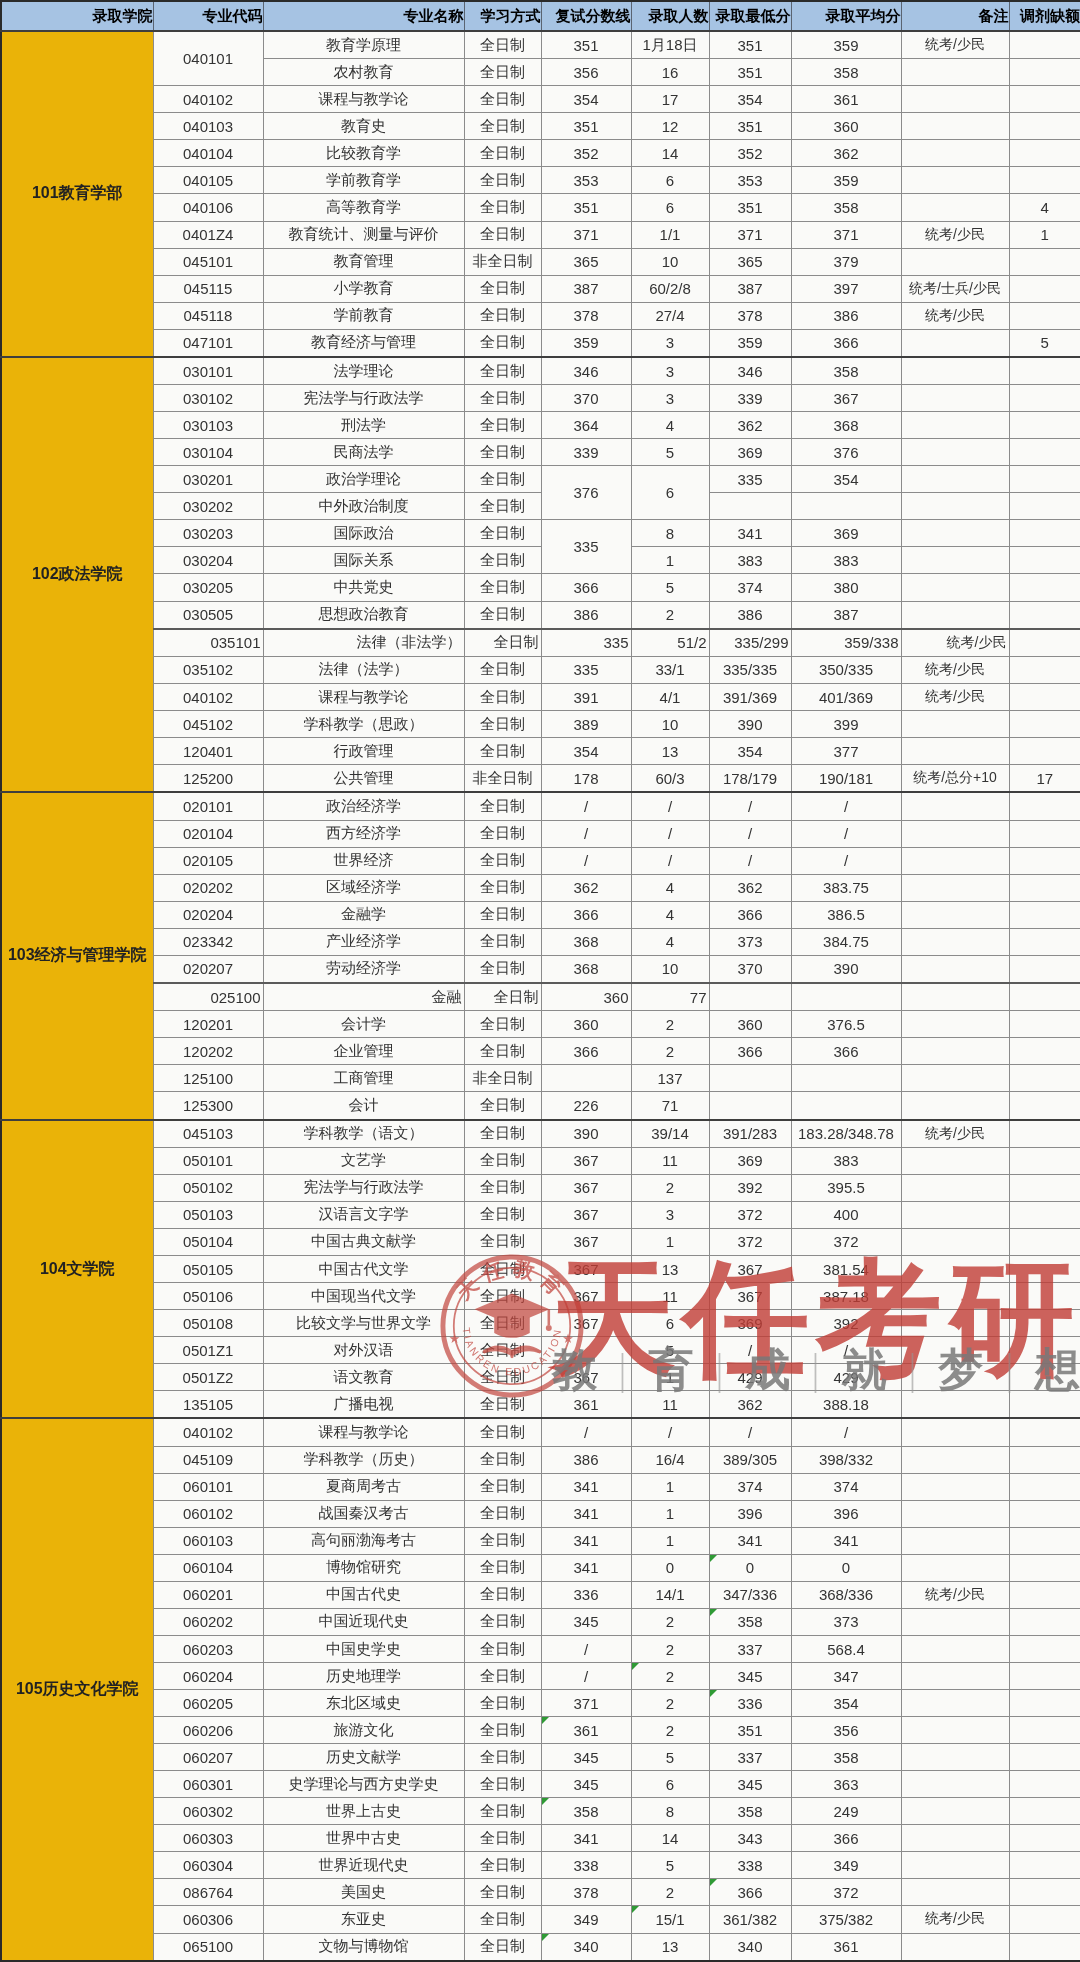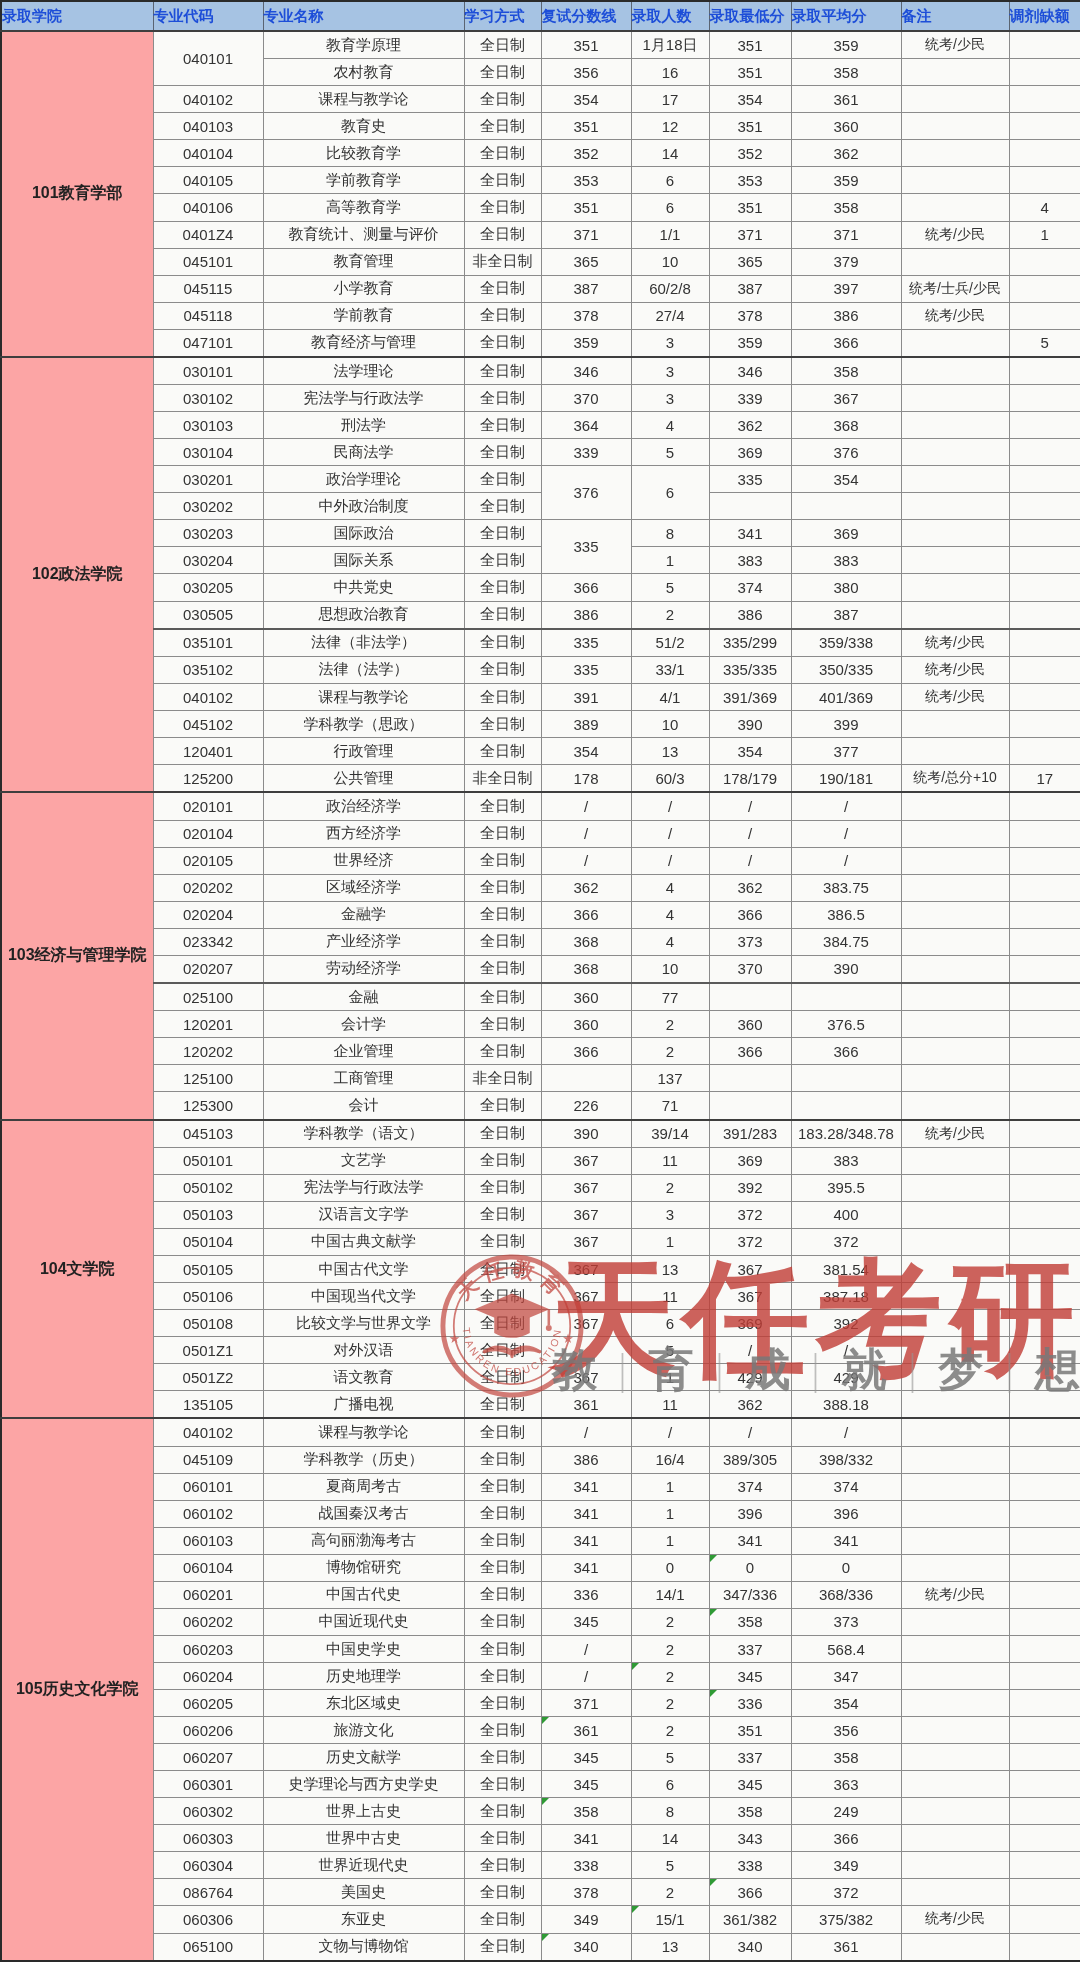--- a/index.html
+++ b/index.html
@@ -12,33 +12,33 @@
     border-collapse:collapse;table-layout:fixed;
     width:1080px;height:1962px;
     border:2px solid #2a2a2a;
   }
   col.c0{width:152px}col.c1{width:110px}col.c2{width:201px}col.c3{width:77px}
   col.c4{width:90px}col.c5{width:78px}col.c6{width:82px}col.c7{width:110px}
   col.c8{width:108px}col.c9{width:72px}
   thead tr{height:30px;}
   th{
     background:#a6c3e3;border:1px solid #5a6472;
-    font-size:15px;font-weight:bold;color:#1d4ed8;
-    text-align:left;vertical-align:middle;padding:0;
+    font-size:15px;font-weight:bold;color:#000000;
+    text-align:right;vertical-align:middle;padding:0;
   }
   td{
     border:1px solid #8b8b8b;background:#fafaf8;
     font-size:15px;color:#333;text-align:center;vertical-align:middle;
     padding:0 2px;position:relative;white-space:nowrap;overflow:hidden;
   }
-  td.college{font-weight:bold;font-size:16px;color:#222;background:#fca5a5;}
+  td.college{font-weight:bold;font-size:16px;color:#222;background:#eab308;}
   td.c-name{font-size:15px;}
   td.c-note{font-size:14px;}
   tr.group-start td{border-top:2px solid #3e3e3e;}
-  tr.sep td{border-top:2px solid #5a5a5a;}
+  tr.sep td{border-top:2px solid #5a5a5a;text-align:right;}
   td.gm::before{
     content:"";position:absolute;top:0;left:0;width:0;height:0;
     border-top:7px solid #2f9a35;border-right:7px solid transparent;
   }
   
   .watermark{position:absolute;left:0;top:0;width:1080px;height:1962px;pointer-events:none;}
   .seal{position:absolute;left:438px;top:1252px;width:148px;height:148px;opacity:.78;}
   .brand{
     position:absolute;left:550px;top:1243px;width:540px;
     font-size:126px;font-weight:bold;line-height:1.2;letter-spacing:7px;

